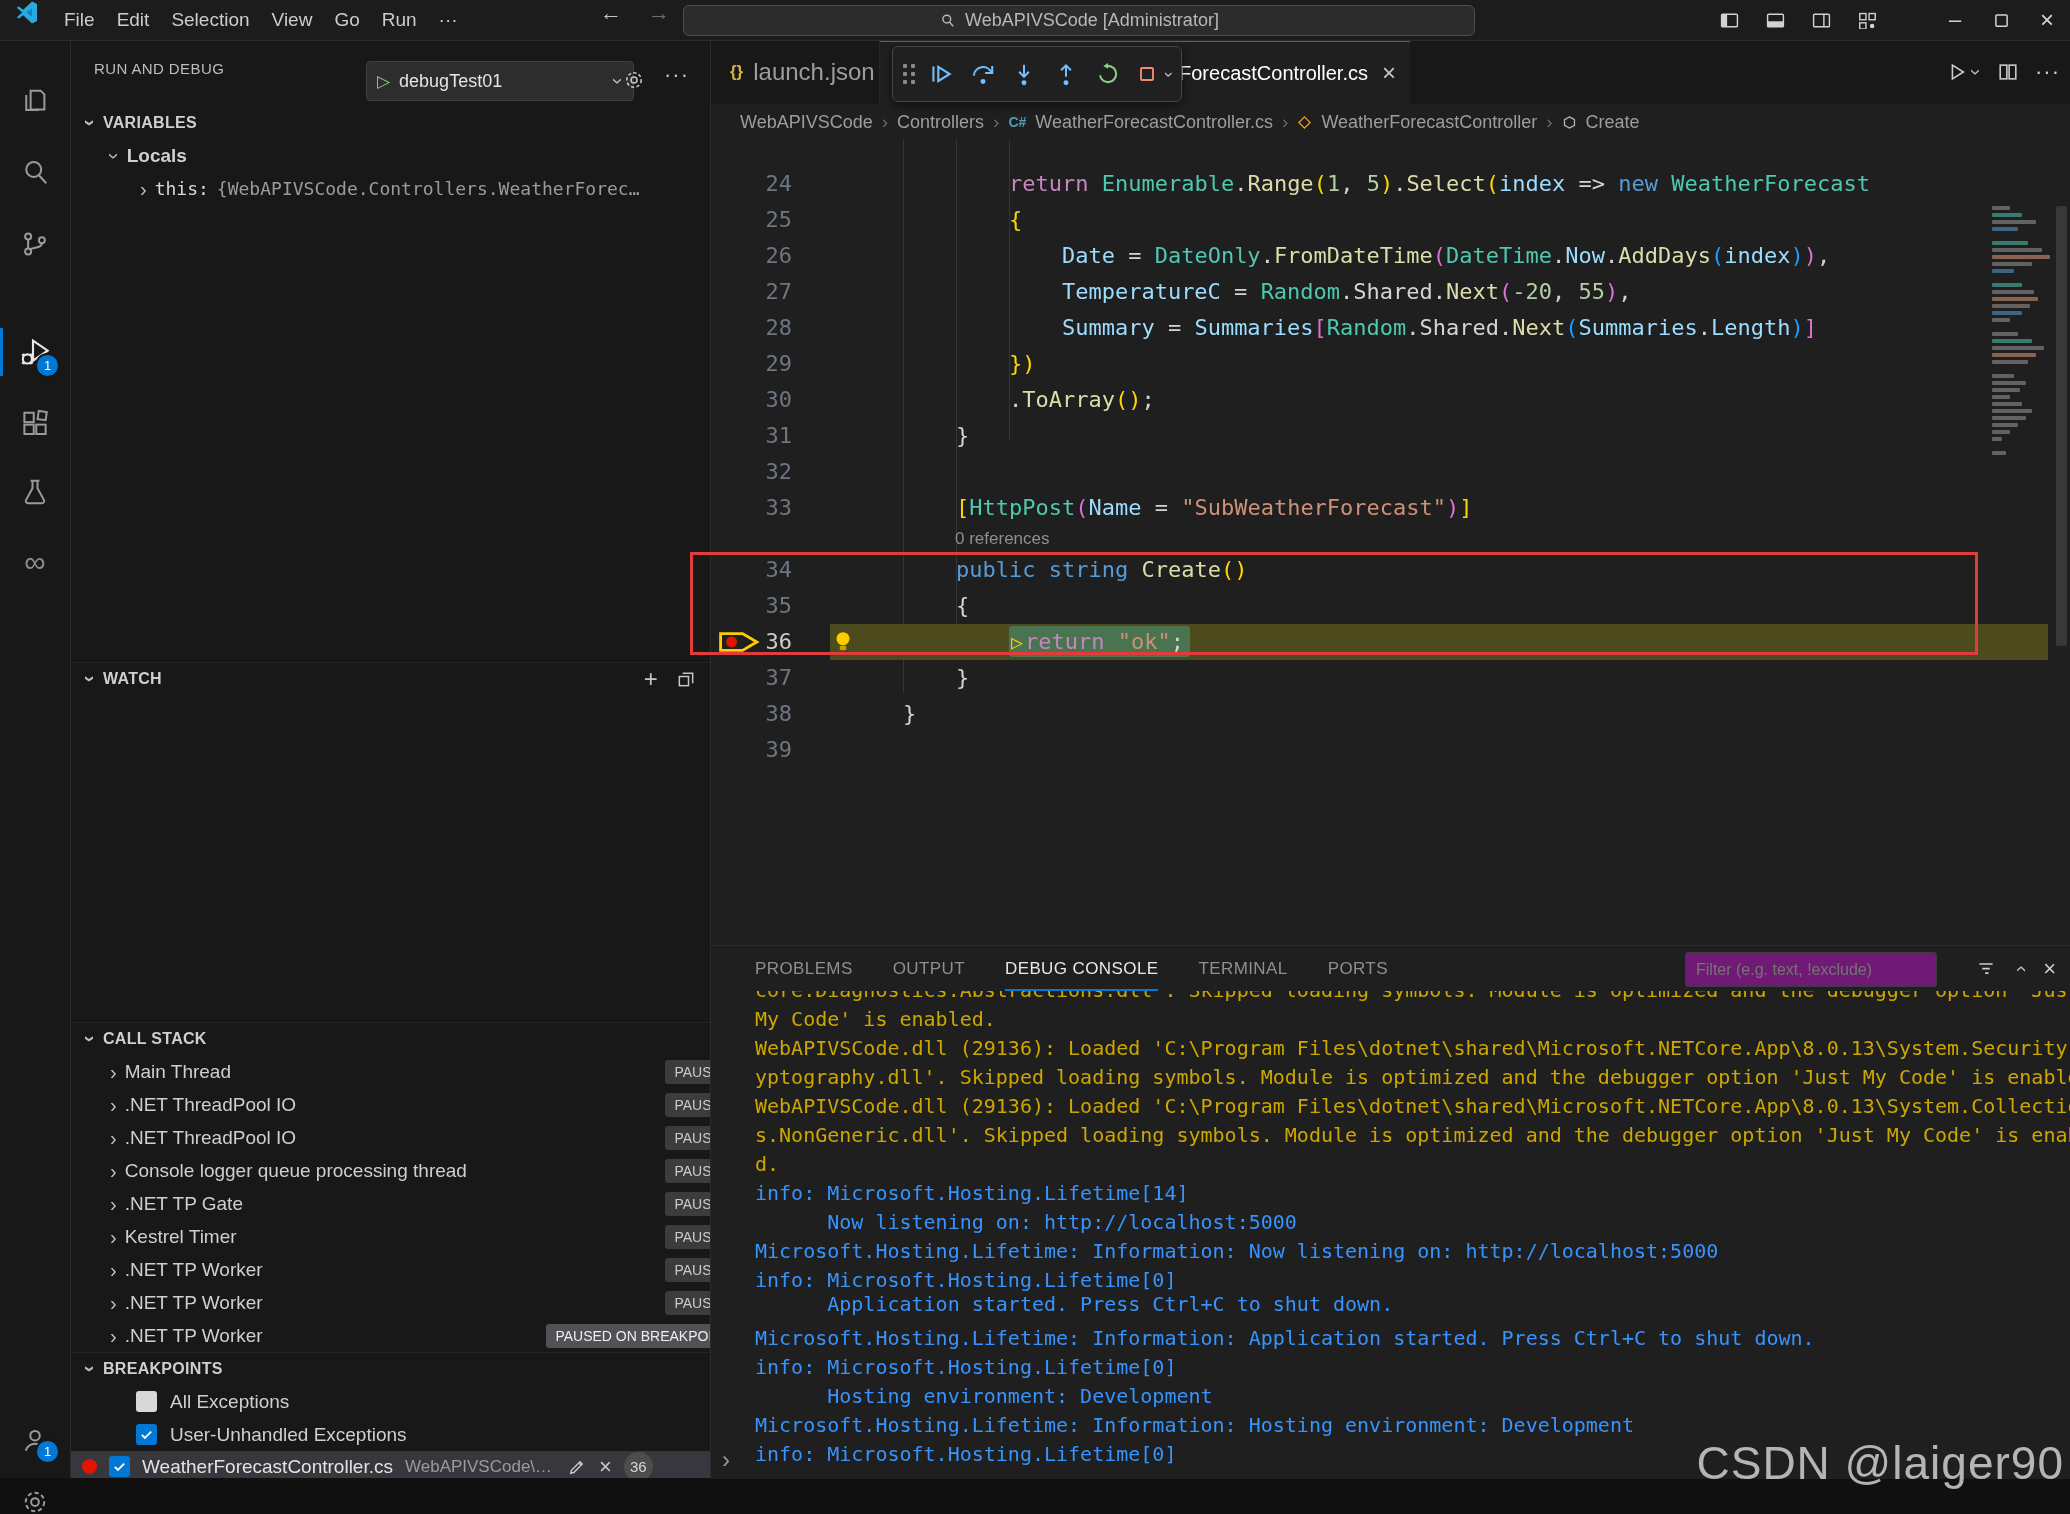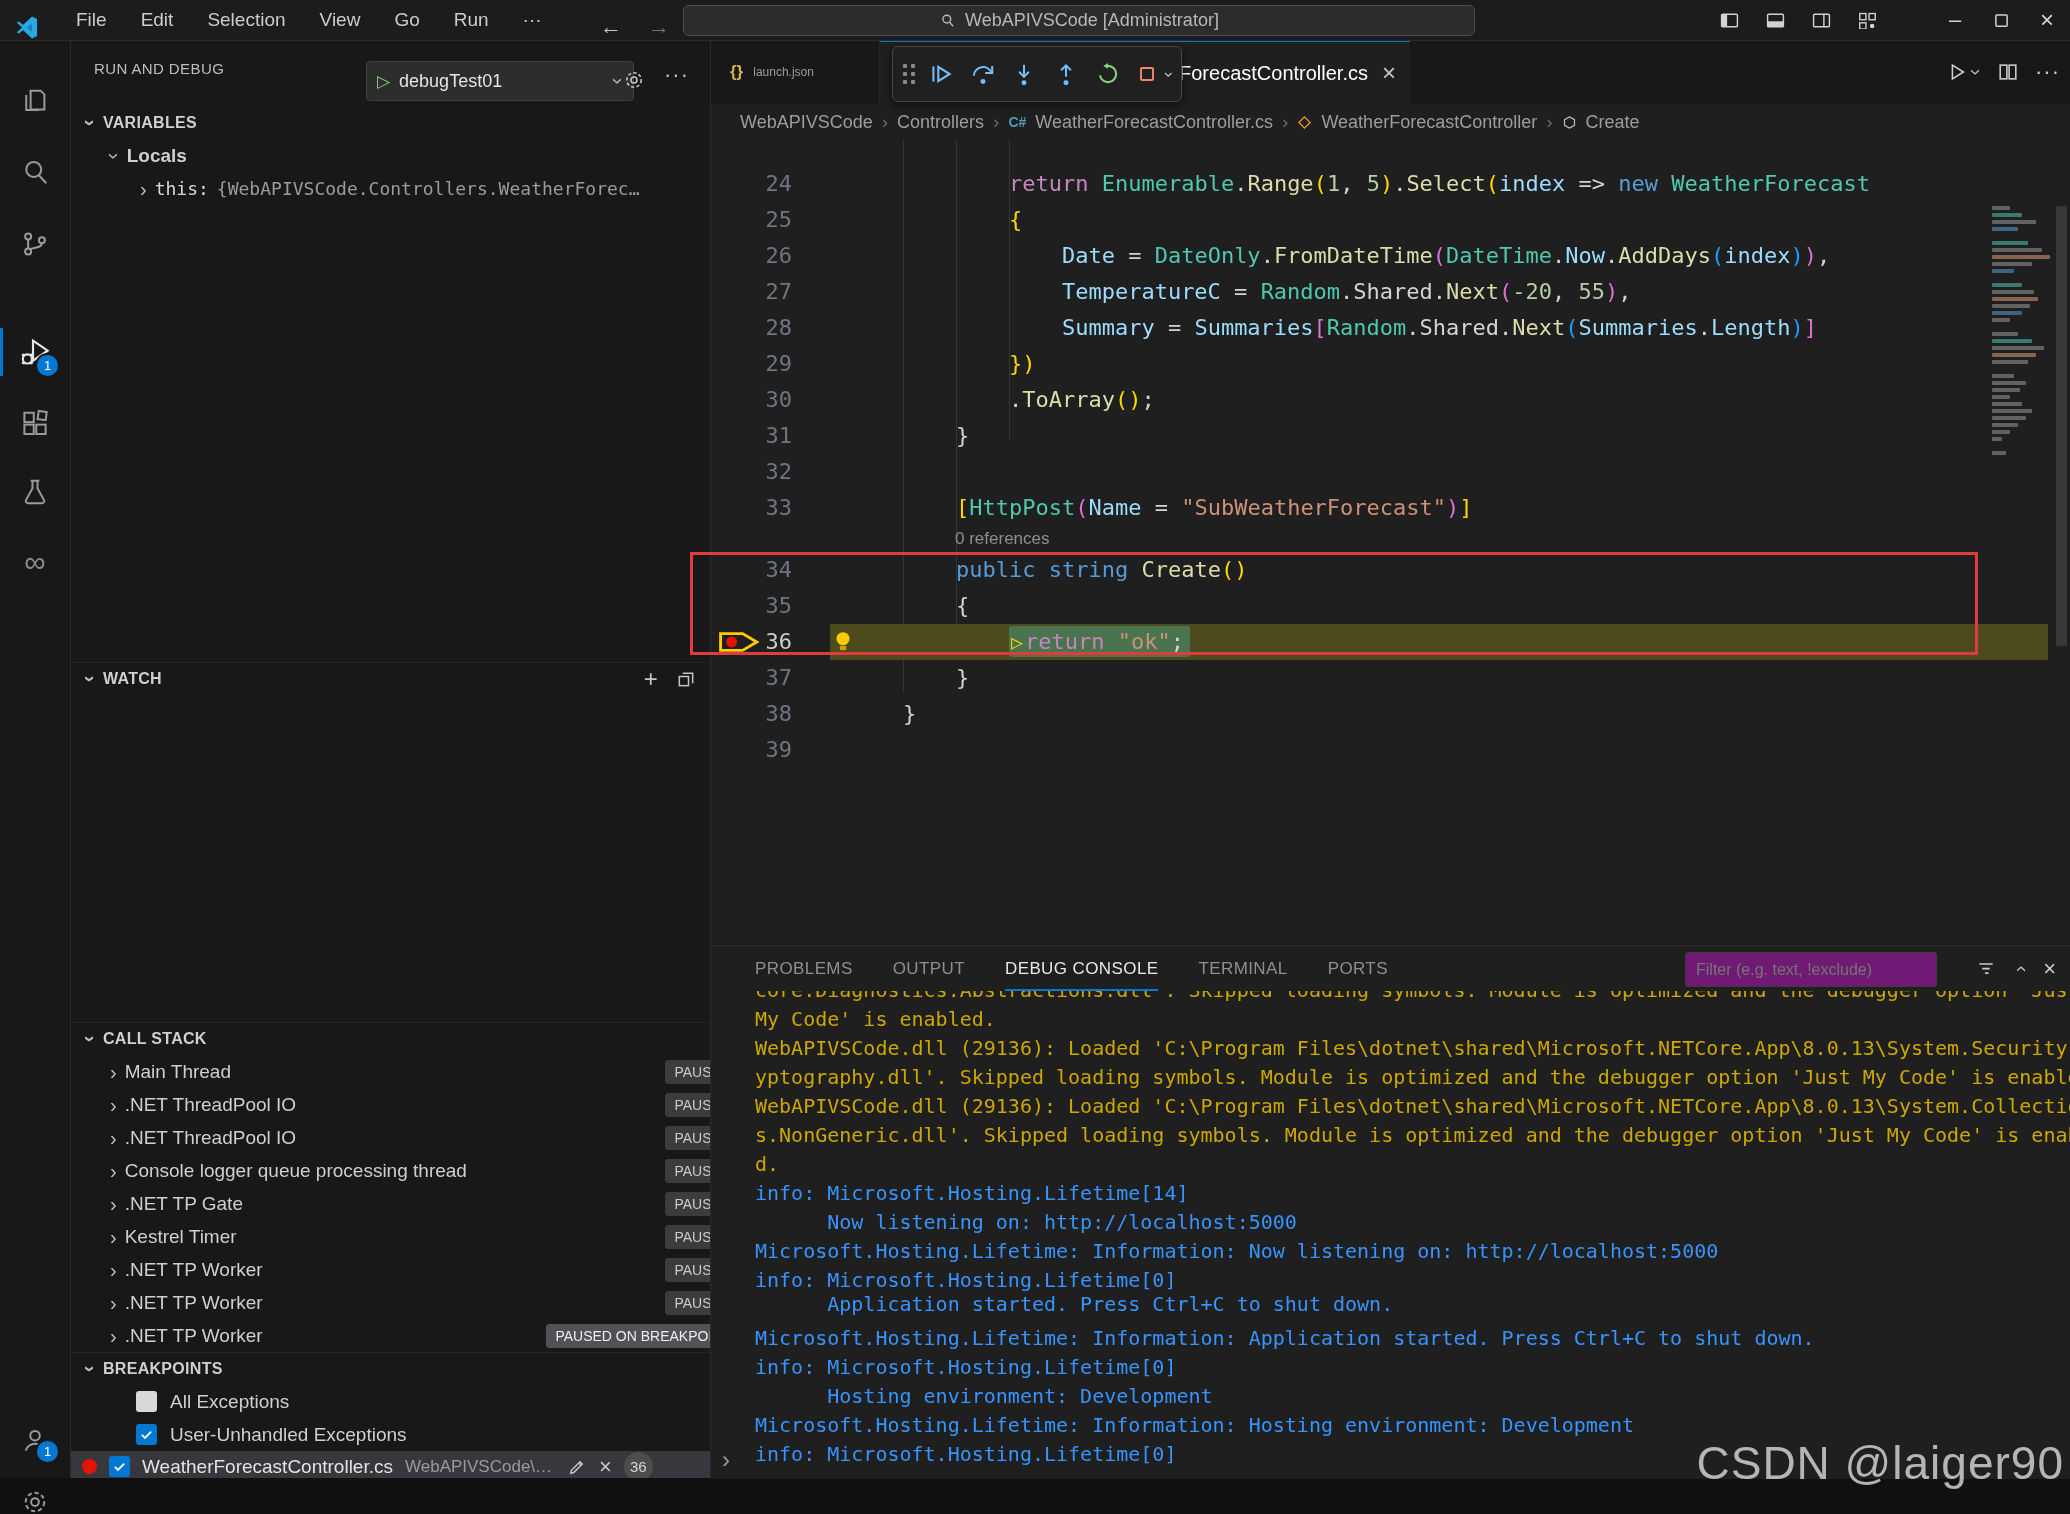--- a/index.html
+++ b/index.html
@@ -5,21 +5,21 @@
   html,body{margin:0;padding:0;background:#101010;}
   body{width:2070px;height:1514px;position:relative;overflow:hidden;
        font-family:"Liberation Sans",sans-serif;color:#cccccc;
        -webkit-font-smoothing:antialiased;}
   .abs{position:absolute;}
   svg{display:block;}
   .ic{display:inline-flex;align-items:center;justify-content:center;}
 
   
   #titlebar{left:0;top:0;width:2070px;height:40px;background:#1c1c1c;
-            border-bottom:1px solid #2b2b2b;display:flex;align-items:flex-end;z-index:40;gap:12px;}
+            border-bottom:1px solid #2b2b2b;display:flex;align-items:flex-start;z-index:40;}
   .menu-item{padding:0 11px;font-size:19px;color:#cccccc;line-height:40px;cursor:default;}
   .nav-arrow{font-size:22px;color:#c5c5c5;padding:0 12px;}
   .nav-arrow.dim{color:#6f6f6f;}
   #cmdcenter{position:absolute;left:683px;top:5px;width:790px;height:29px;background:#2c2c2c;
              border:1px solid #4d4d4d;border-radius:6px;display:flex;align-items:center;
              justify-content:center;gap:9px;color:#b8b8b8;font-size:18px;}
   .winctl{position:absolute;top:0;height:40px;width:46px;display:flex;align-items:center;justify-content:center;color:#d2d2d2;}
 
   
   #statusbar{left:0;top:1478px;width:2070px;height:36px;background:#0078d4;color:#ffffff;
@@ -384,21 +384,21 @@
     </span>
     <span style="font-size:22px;color:#c9c9c9">×</span>
     <span class="count-badge">36</span>
   </div>
 </div>
 
 <div id="editor" class="abs">
   <div id="tabbar">
     <div class="tab inactive" style="left:0;width:170px;padding-left:20px;gap:10px">
       <span style="color:#d8b24c;font-weight:bold;font-size:17px">{}</span>
-      <span style="font-size:12px">launch.json</span>
+      <span style="font-size:24px">launch.json</span>
     </div>
     <div class="tab active" style="left:170px;width:530px;justify-content:flex-end;padding-right:14px">
       <span style="font-size:20px">WeatherForecastController.cs</span>
       <span class="close">×</span>
     </div>
     <div class="editor-actions">
       <span class="ic">
         <svg width="22" height="22" viewBox="0 0 24 24" fill="none" stroke="currentColor" stroke-width="1.7">
             <path d="M7 4.5 19 12 7 19.5z"></path>
           </svg>

